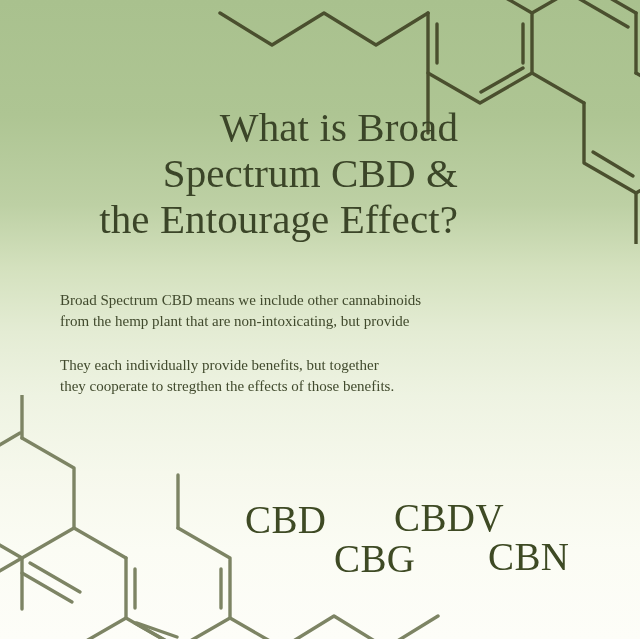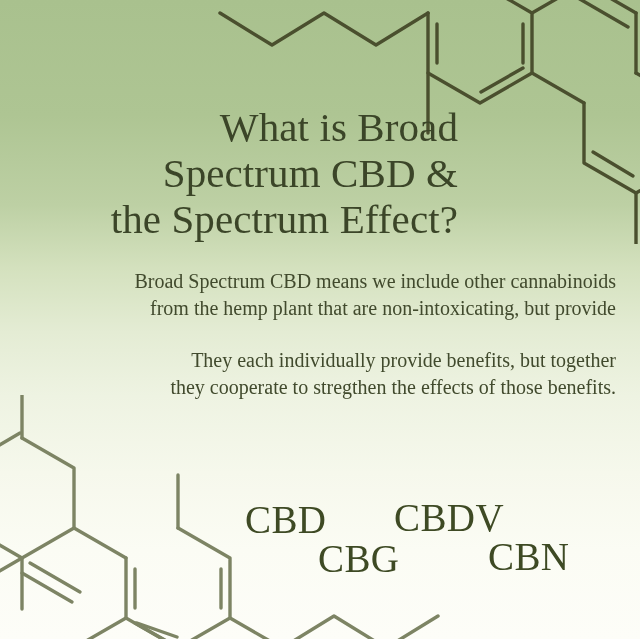--- a/index.html
+++ b/index.html
@@ -59,25 +59,25 @@
   }
   #title-block .tline {
     display: block;
     white-space: nowrap;
   }
 
   
   #body-copy {
     position: absolute;
     left: 60px;
-    top: 268px;
+    top: 290px;
     width: 556px;
-    text-align: right;
+    text-align: left;
     color: #414a2d;
-    font-size: 20px;
+    font-size: 15px;
     line-height: 1.37;
   }
   #body-copy p {
     margin: 0;
   }
   #body-copy p.second {
     margin-top: 24px;
   }
   #body-copy .ln {
     display: block;
@@ -88,21 +88,21 @@
   .cann {
     position: absolute;
     color: #3e4a24;
     font-size: 39px;
     line-height: 1;
     letter-spacing: 0.4px;
     white-space: nowrap;
   }
   #cann-cbd  { left: 245px; top: 500px; }
   #cann-cbdv { left: 394px; top: 498px; }
-  #cann-cbg  { left: 318px; top: 539px; }
+  #cann-cbg  { left: 334px; top: 539px; }
   #cann-cbn  { left: 488px; top: 537px; text-align: center; }
 </style>
 </head>
 <body>
 
 <div id="poster">
 
   <svg id="mol-top" class="mol" viewBox="0 0 444 244">
     <g fill="none" stroke="#4a4f2e" stroke-width="3.4" stroke-linecap="round" stroke-linejoin="round">
 
@@ -157,21 +157,21 @@
       <line x1="178" y1="133" x2="178" y2="80"></line>
       <line x1="126" y1="223" x2="74" y2="253"></line>
 
       <polyline points="230,223 282,253 334,221 386,253 438,221"></polyline>
     </g>
   </svg>
 
   <h1 id="title-block">
     <span class="tline">What is Broad</span>
     <span class="tline">Spectrum CBD &amp;</span>
-    <span class="tline">the Spectrum Effect?</span>
+    <span class="tline">the Entourage Effect?</span>
   </h1>
 
   <div id="body-copy">
     <p class="first">
       <span class="ln">Broad Spectrum CBD means we include other cannabinoids</span>
       <span class="ln">from the hemp plant that are non-intoxicating, but provide</span>
     </p>
     <p class="second">
       <span class="ln">They each individually provide benefits, but together</span>
       <span class="ln">they cooperate to stregthen the effects of those benefits.</span>

